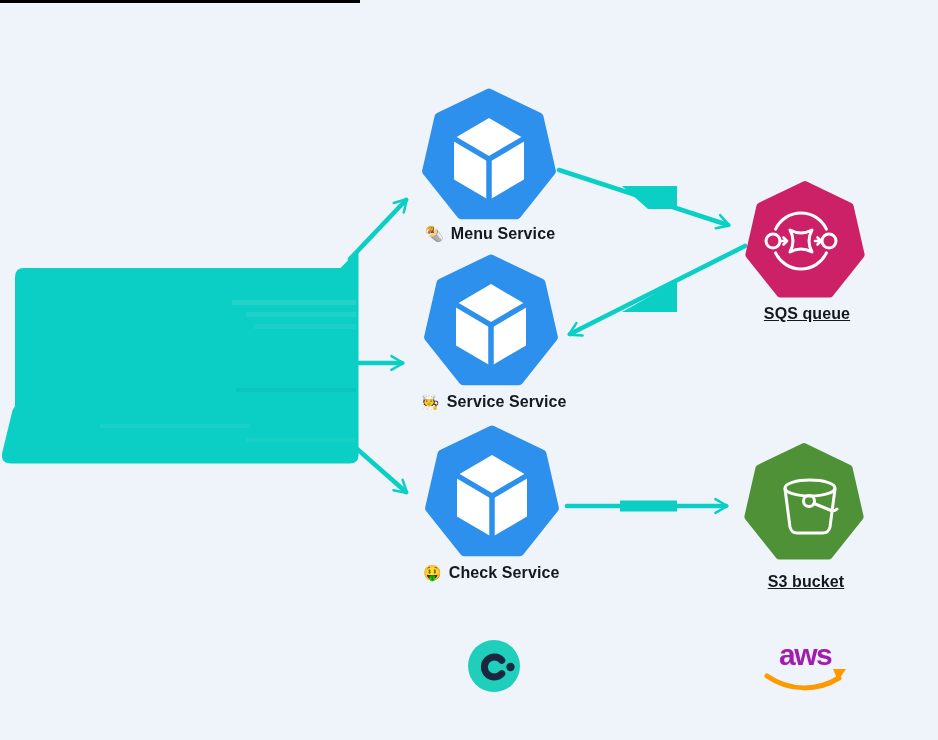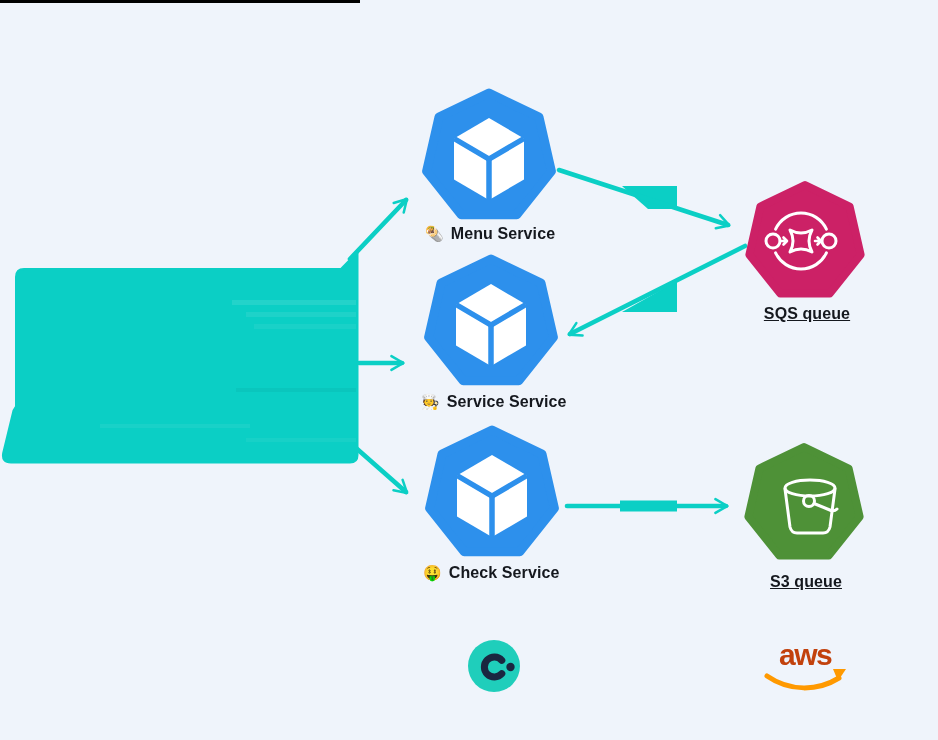--- a/index.html
+++ b/index.html
@@ -11,21 +11,21 @@
   svg.canvas { position:absolute; left:0; top:0; }
   .label {
     position:absolute; display:flex; align-items:center; gap:7px;
     font-size:16px; font-weight:600; color:#15181E; letter-spacing:.1px;
     white-space:nowrap; line-height:1.2;
   }
   .label.center { justify-content:center; text-align:center;text-decoration:underline; }
   .emoji { font-size:15px; font-family:"DejaVu Sans", sans-serif; }
   .aws-word {
     position:absolute; left:779px; top:638px;
-    font-size:30px; font-weight:700; color:#c2410c; letter-spacing:-1.5px;
+    font-size:30px; font-weight:700; color:#a21caf; letter-spacing:-1.5px;
   }
 </style>
 </head>
 <body>
 
 <svg class="canvas" width="938" height="740" viewBox="0 0 938 740">
   <defs>
     <marker id="mh" viewBox="0 0 8 8" refX="5.6" refY="4" markerWidth="4" markerHeight="4" orient="auto" markerUnits="strokeWidth">
       <path d="M1,1 L6.2,4 L1,7" fill="none" stroke="#0BCFC5" stroke-width="1.1" stroke-linecap="round" stroke-linejoin="round"></path>
     </marker>
@@ -128,15 +128,15 @@
   <span>Service Service</span>
 </div>
 
 <div class="label" style="left:423px; top:563px;">
   <span class="emoji">🤑</span>
   <span>Check Service</span>
 </div>
 
 <div class="label center" style="left:745px; top:304px; width:124px;">SQS queue</div>
 
-<div class="label center" style="left:744px; top:572px; width:124px;">S3 queue</div>
+<div class="label center" style="left:744px; top:572px; width:124px;">S3 bucket</div>
 
 <div class="aws-word">aws</div>
 
 </body></html>

